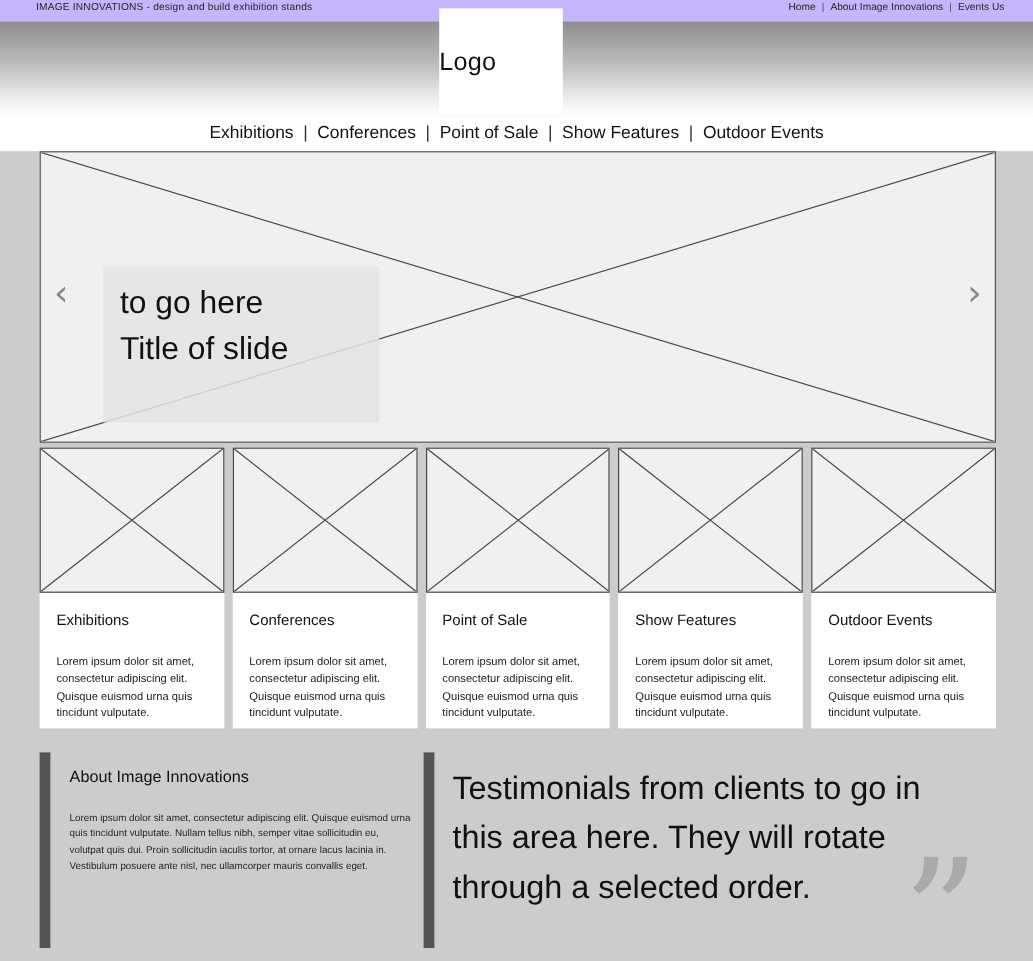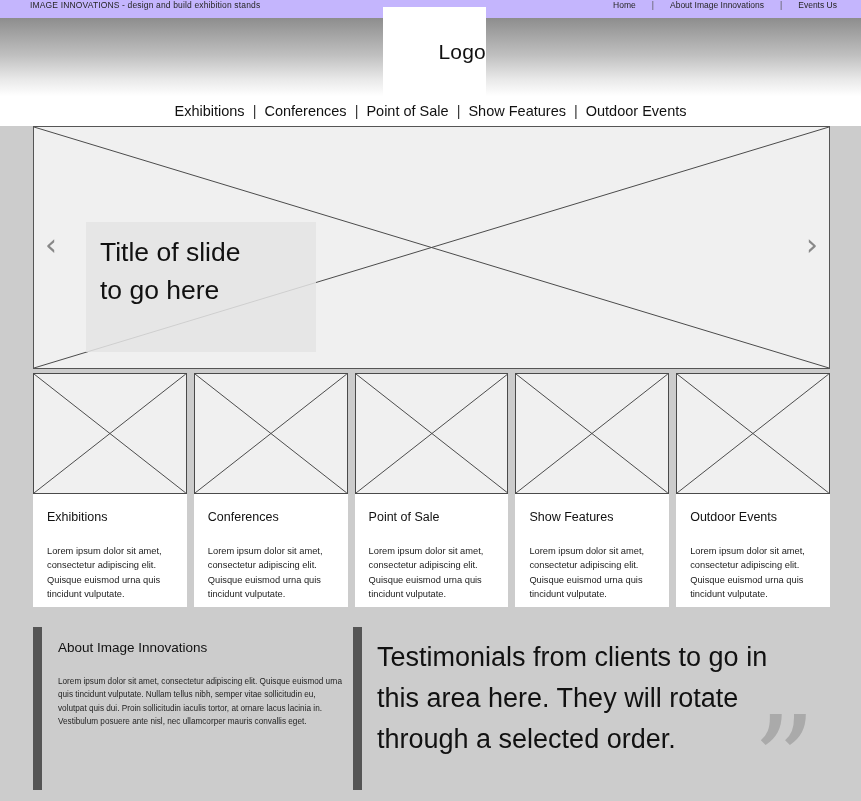--- a/index.html
+++ b/index.html
@@ -31,21 +31,21 @@
   }
   .topbar-tagline {
     font-size: 8.5px;
     letter-spacing: 0.15px;
     color: #262626;
     white-space: nowrap;
   }
   .topnav {
     display: flex;
     align-items: center;
-    gap: 16px;
+    gap: 5px;
     font-size: 8.5px;
     color: #262626;
     white-space: nowrap;
     margin-left: 46px;
   }
   .topnav a {
     color: #262626;
     text-decoration: none;
   }
   .topnav .sep { color: #555; }
@@ -55,27 +55,27 @@
     position: absolute;
     top: 18px; left: 0;
     width: 861px;
     height: 78px;
     background: linear-gradient(to bottom, #8d8d8d 0%, #9a9a9a 12%, #c0c0c0 48%, #e8e8e8 78%, #ffffff 100%);
   }
 
   .logo-box {
     position: absolute;
     top: 7px;
-    left: 383px;
+    left: 366px;
     width: 103px;
     height: 89px;
     background: #ffffff;
     display: flex;
     align-items: center;
-    justify-content: flex-end;
+    justify-content: flex-start;
     z-index: 5;
   }
   .logo-text {
     font-size: 21px;
     color: #111;
     letter-spacing: 0.2px;
   }
 
   
   .mainnav {
@@ -273,22 +273,22 @@
 </nav>
 
 <div class="hero">
   <svg class="xline" viewBox="0 0 797 243" preserveAspectRatio="none">
     <line x1="0" y1="0" x2="797" y2="243" stroke="#4a4a4a" stroke-width="1"></line>
     <line x1="797" y1="0" x2="0" y2="243" stroke="#4a4a4a" stroke-width="1"></line>
   </svg>
   <div class="arrow arrow-left">‹</div>
   <div class="arrow arrow-right">›</div>
   <div class="hero-title-box">
+    <div class="hero-title">to go here</div>
     <div class="hero-title">Title of slide</div>
-    <div class="hero-title">to go here</div>
   </div>
 </div>
 
 <div class="cols">
 
   <div class="col">
     <div class="thumb">
       <svg viewBox="0 0 155 119" preserveAspectRatio="none">
         <line x1="0" y1="0" x2="155" y2="119" stroke="#4a4a4a" stroke-width="1"></line>
         <line x1="155" y1="0" x2="0" y2="119" stroke="#4a4a4a" stroke-width="1"></line>

